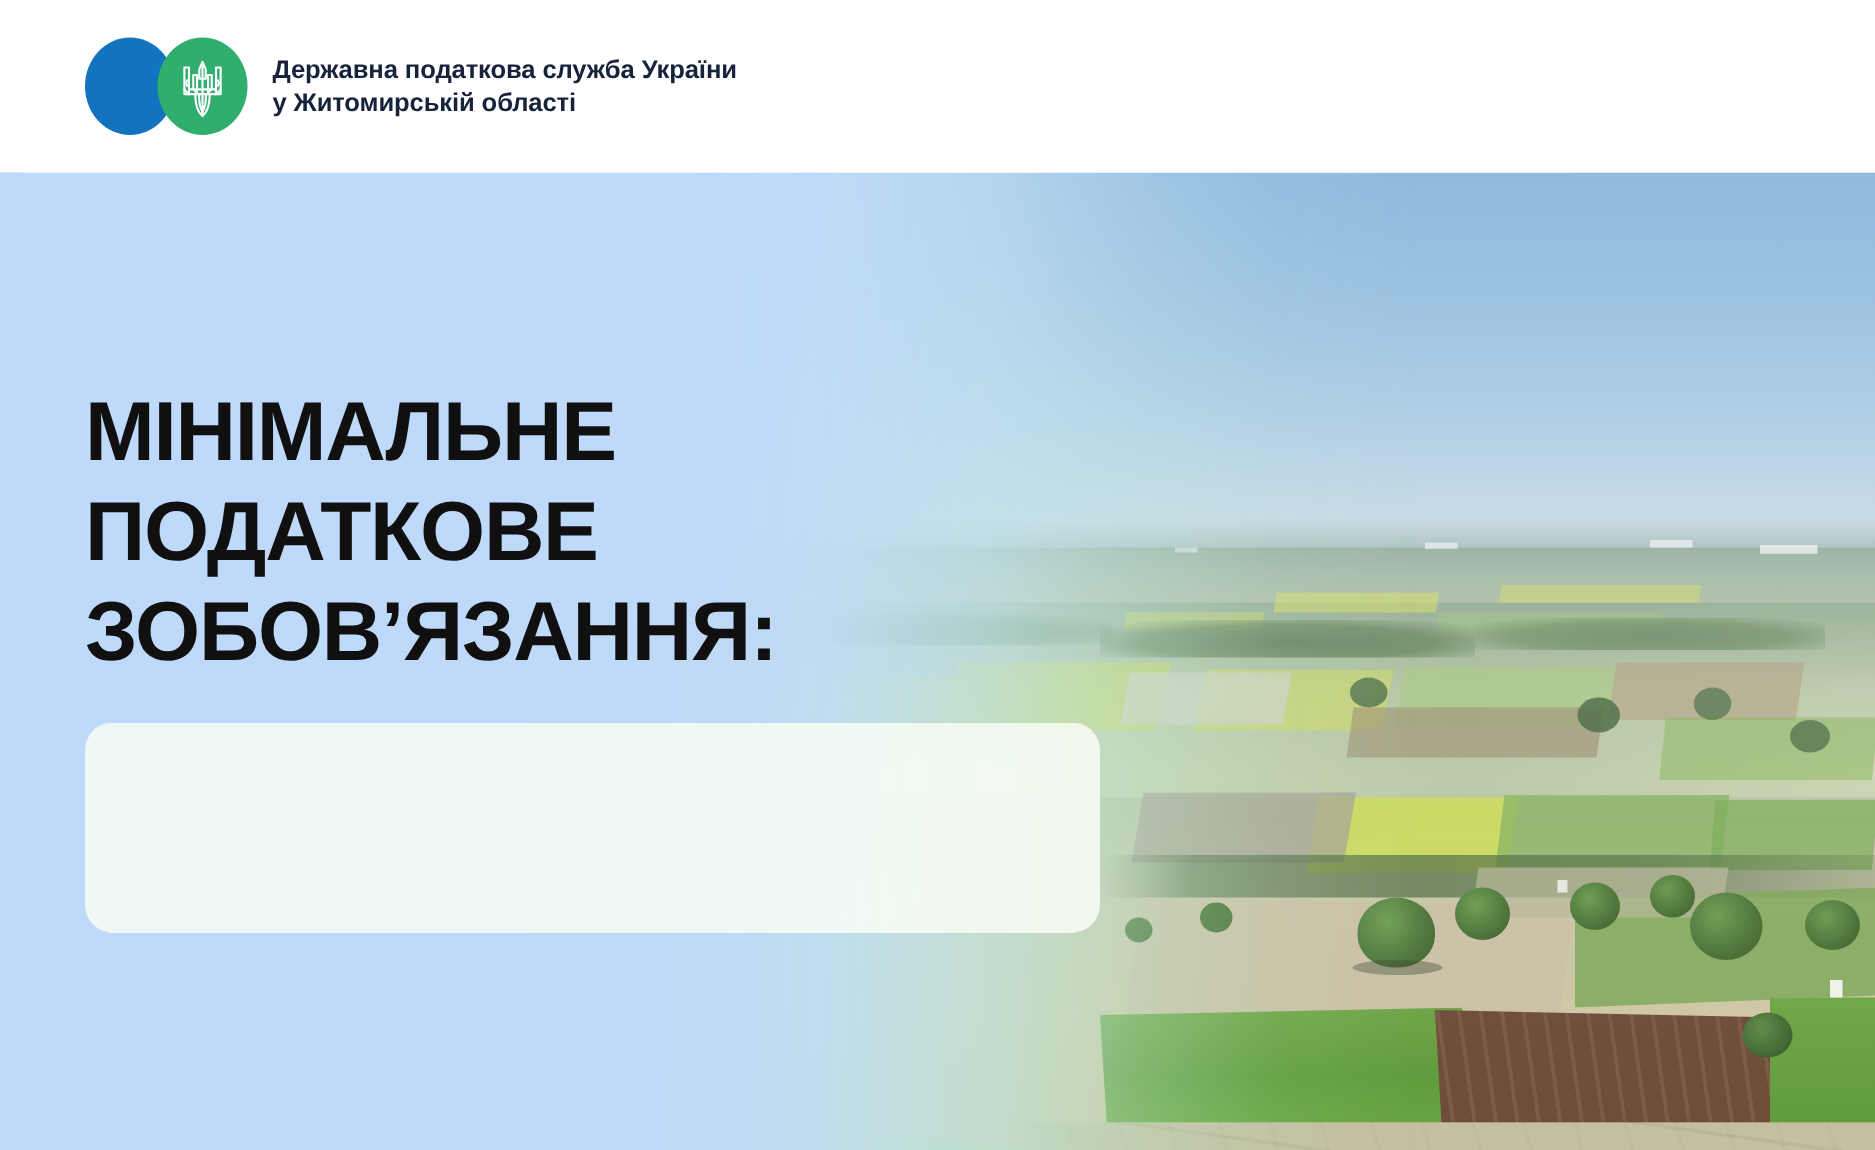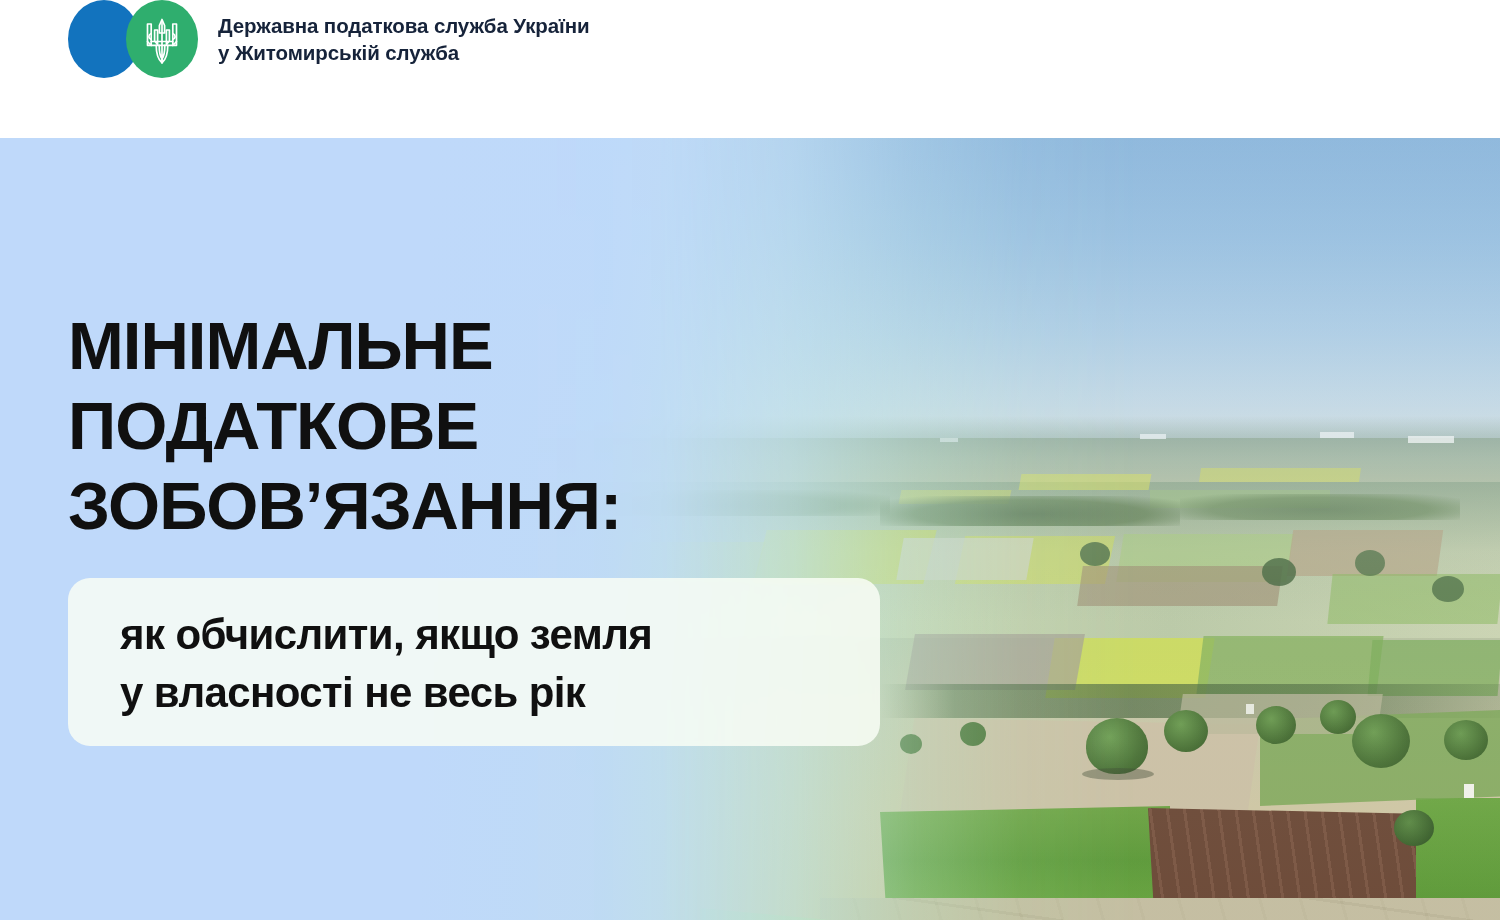--- a/index.html
+++ b/index.html
@@ -10,21 +10,21 @@
     background:#ffffff;
     -webkit-font-smoothing:antialiased;
   }
 
   .poster { position:relative; width:1500px; height:920px; overflow:hidden; background:#fff; }
 
   
   .header {
     position:absolute; left:0; top:0; width:1272px; height:138px;
     background:#ffffff; z-index:40;
-    display:flex; align-items:flex-start;border-radius:19px;
+    display:flex; align-items:center;border-radius:19px;
   }
   .logo-block { display:flex; align-items:center; margin-left:68px; }
   .logo-marks { position:relative; width:130px; height:78px; flex:none; }
   .circ { position:absolute; top:0; width:72px; height:78px; border-radius:50%; }
   .circ-blue  { left:0;    background:#1273be; }
   .circ-green { left:58px; background:#2fae6e; }
   .tryzub { position:absolute; left:58px; top:0; width:72px; height:78px; }
 
   .org-text { margin-left:20px; color:#16233a; }
   .org-line1 {
@@ -219,22 +219,20 @@
 
     <div class="overlay"></div>
   </div>
 
   <div class="content">
     <div class="headline">МІНІМАЛЬНЕ
 ПОДАТКОВЕ
 ЗОБОВ’ЯЗАННЯ:</div>
 
     <div class="subcard"></div>
-    <div class="subtext">як обчислити, якщо земля
-у власності не весь рік</div>
   </div>
 
   <div class="header">
     <div class="logo-block">
       <div class="logo-marks">
         <div class="circ circ-blue"></div>
         <div class="circ circ-green"></div>
         <svg class="tryzub" viewBox="0 0 72 78" aria-hidden="true">
           <g fill="none" stroke="#ffffff" stroke-width="1.7" stroke-linejoin="round" stroke-linecap="round">
 
@@ -256,18 +254,18 @@
             <path d="M46.8 33.5 C49.8 34.6 49.8 38.6 46.8 39.3"></path>
 
             <path d="M30.2 45.3 C30.2 54 32.6 60 36 62.8 C39.4 60 41.8 54 41.8 45.3"></path>
             <path d="M33.2 45.3 C33.2 52.5 34.4 57 36 59 C37.6 57 38.8 52.5 38.8 45.3"></path>
             <path d="M36 55 L36 62.8"></path>
           </g>
         </svg>
       </div>
       <div class="org-text">
         <div class="org-line1">Державна податкова служба України</div>
-        <div class="org-line3">у Житомирській служба</div>
+        <div class="org-line3">у Житомирській області</div>
       </div>
     </div>
   </div>
 
 </div>
 
 </body></html>

